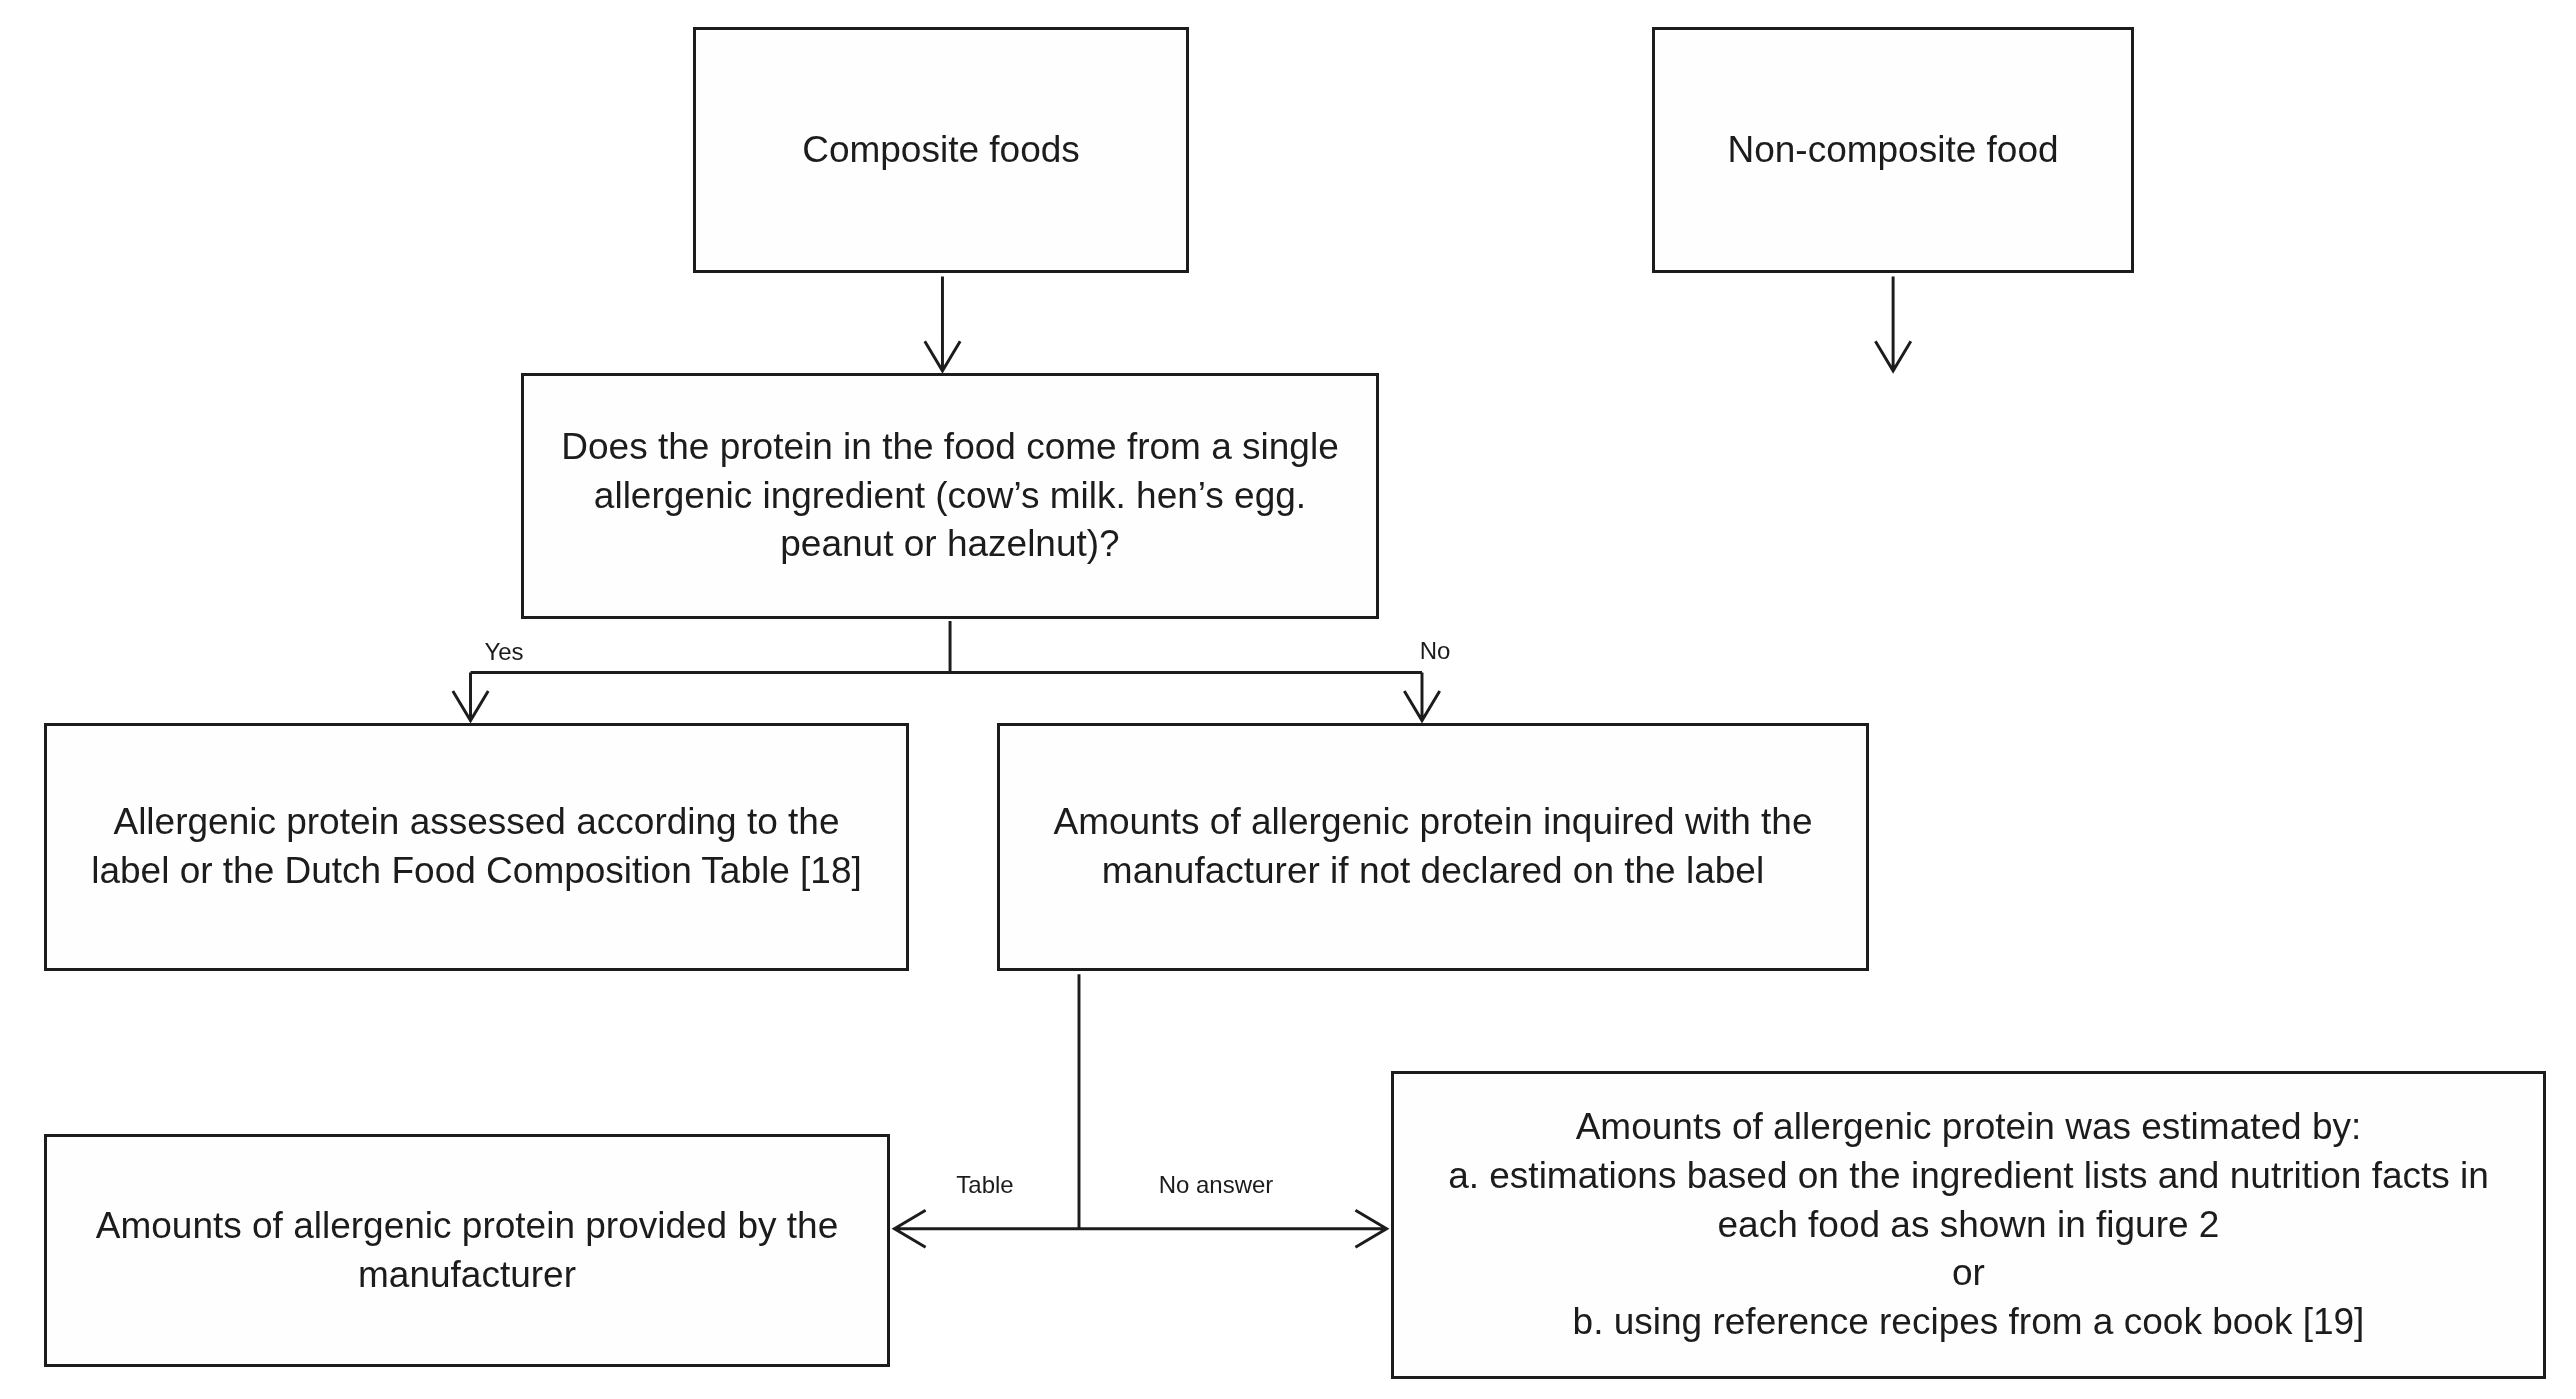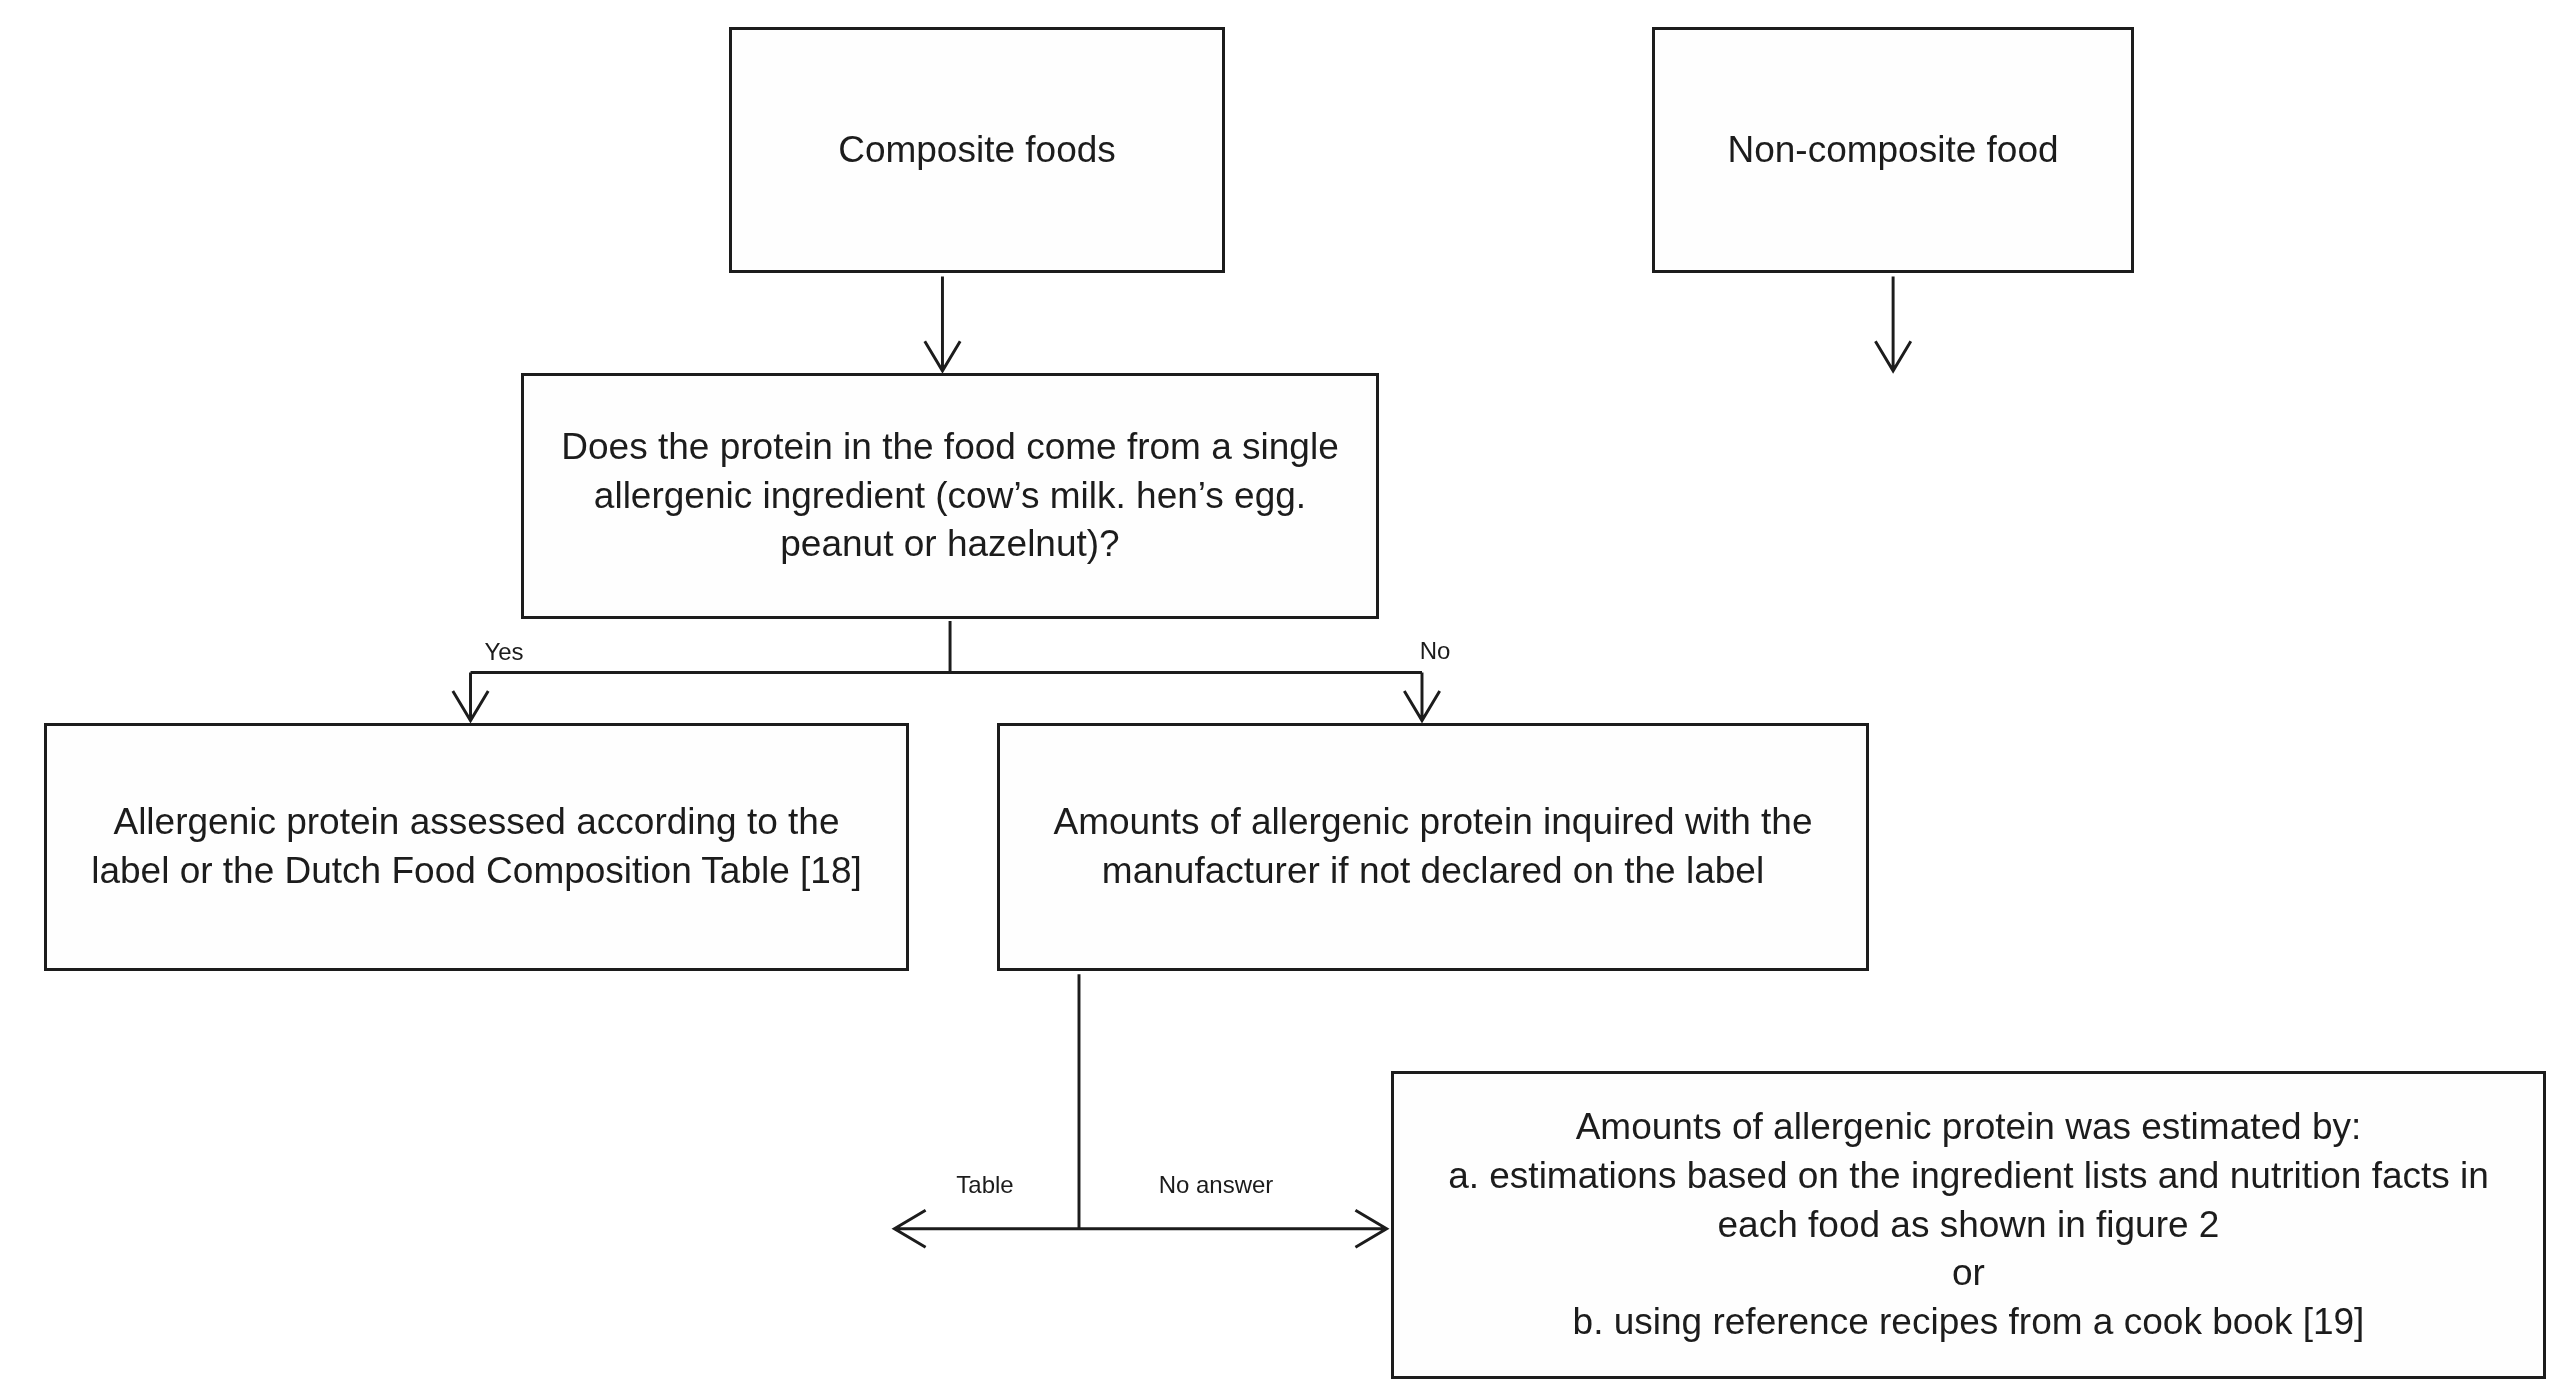--- a/index.html
+++ b/index.html
@@ -67,41 +67,44 @@
 
     <path d="M558,798 L558,854 M537,820 L558,855 L579,820"></path>
 
     <path d="M1687,798 L1687,854 M1666,820 L1687,855 L1708,820"></path>
 
     <path d="M1280,1156 L1280,1458"></path>
 
     <path d="M1062,1458 L1644,1458 M1098,1436 L1061,1458 L1098,1480 M1608,1436 L1645,1458 L1608,1480"></path>
   </svg>
 
-  <div class="node" style="left:729px; top:27px; width:496px; height:246px;">
+  <div class="node" style="left:693px; top:27px; width:496px; height:246px;">
     <span class="node-text">Composite foods</span>
   </div>
 
   <div class="node" style="left:1652px; top:27px; width:482px; height:246px;">
     <span class="node-text">Non-composite food</span>
   </div>
 
   <div class="node" style="left:521px; top:373px; width:858px; height:246px; padding:0 30px;">
     <span class="node-text">Does the protein in the food come from a single allergenic ingredient (cow’s milk. hen’s egg. peanut or hazelnut)?</span>
   </div>
 
 
   <div class="node" style="left:44px; top:723px; width:865px; height:248px; padding:0 23.6px;">
     <span class="node-text">Allergenic protein assessed according to the label or the Dutch Food Composition Table [18]</span>
   </div>
 
   <div class="node" style="left:997px; top:723px; width:872px; height:248px; padding:0 30px;text-align:center;">
     <span class="node-text">Amounts of allergenic protein inquired with the manufacturer if not declared on the label</span>
   </div>
 
+  <div class="node" style="left:44px; top:1134px; width:846px; height:233px; padding:0 34px;">
+    <span class="node-text">Amounts of allergenic protein provided by the manufacturer</span>
+  </div>
 
   <div class="node" style="left:1391px; top:1071px; width:1155px; height:308px; padding:0 20px;">
     <span class="node-text">Amounts of allergenic protein was estimated by:
 a. estimations based on the ingredient lists and nutrition facts in each food as shown in figure 2
 or
 b. using reference recipes from a cook book [19]</span>
   </div>
 
   <div class="edge-label" style="left:504px; top:652px;">Yes</div>
 

